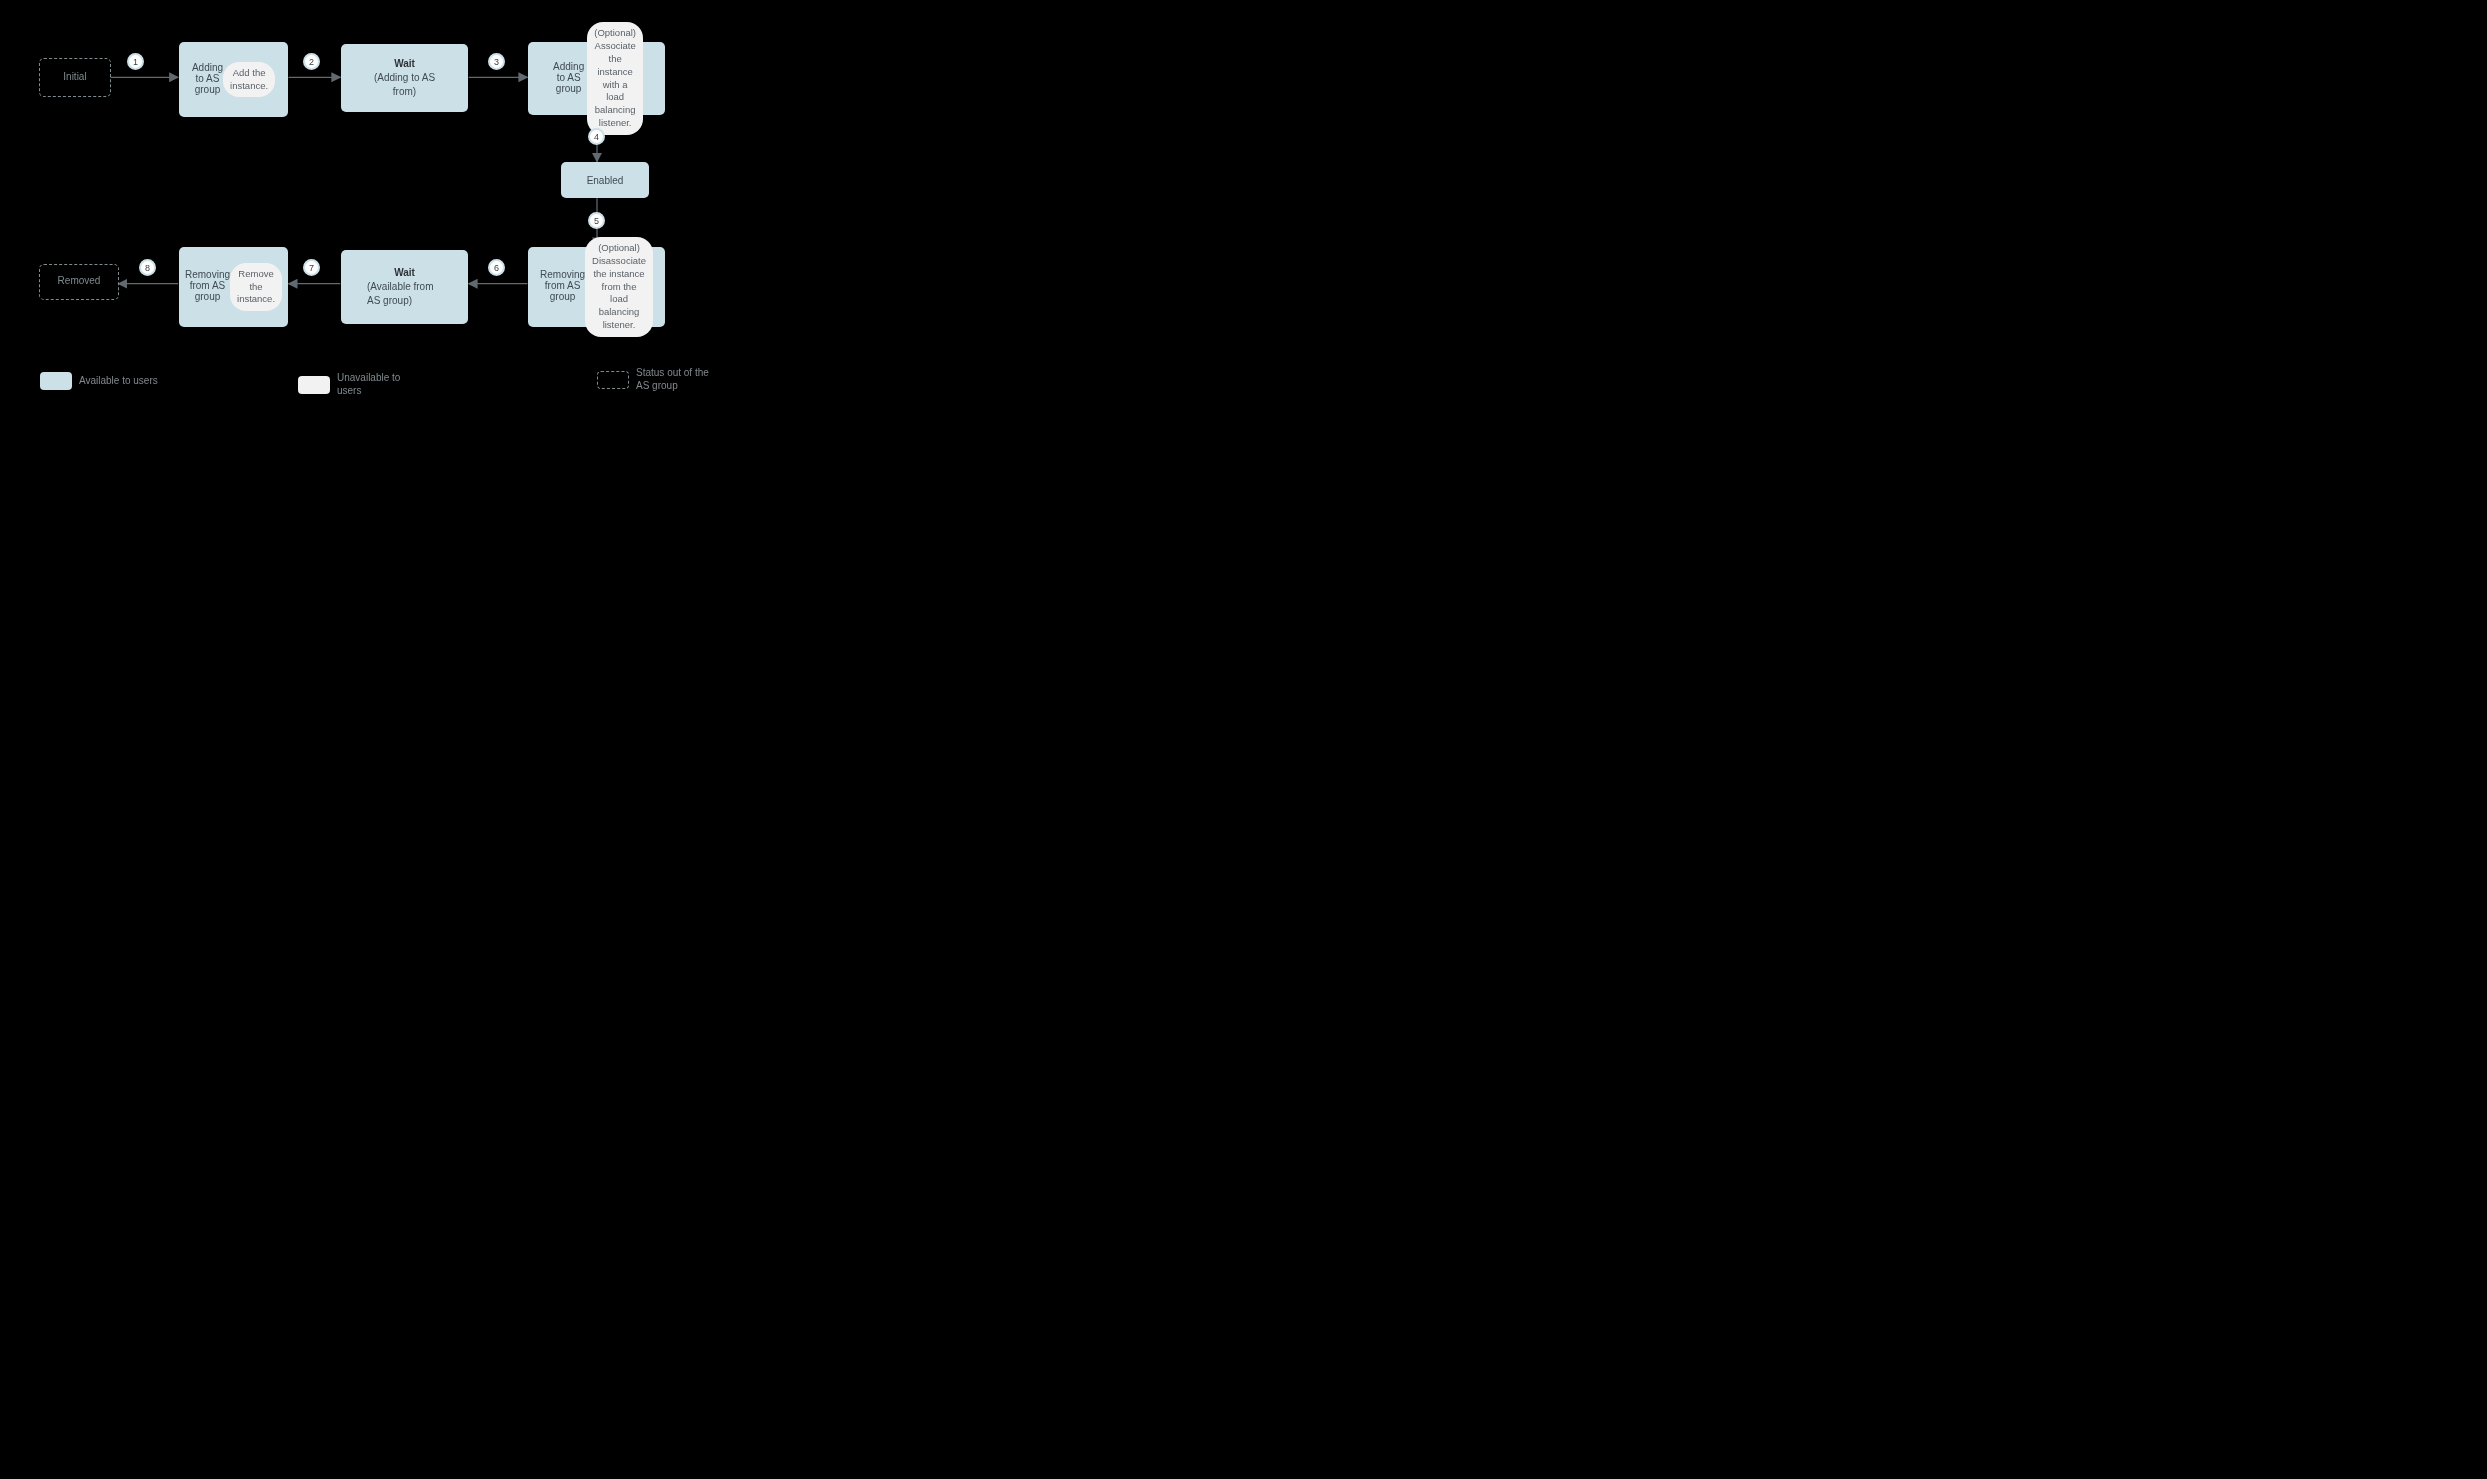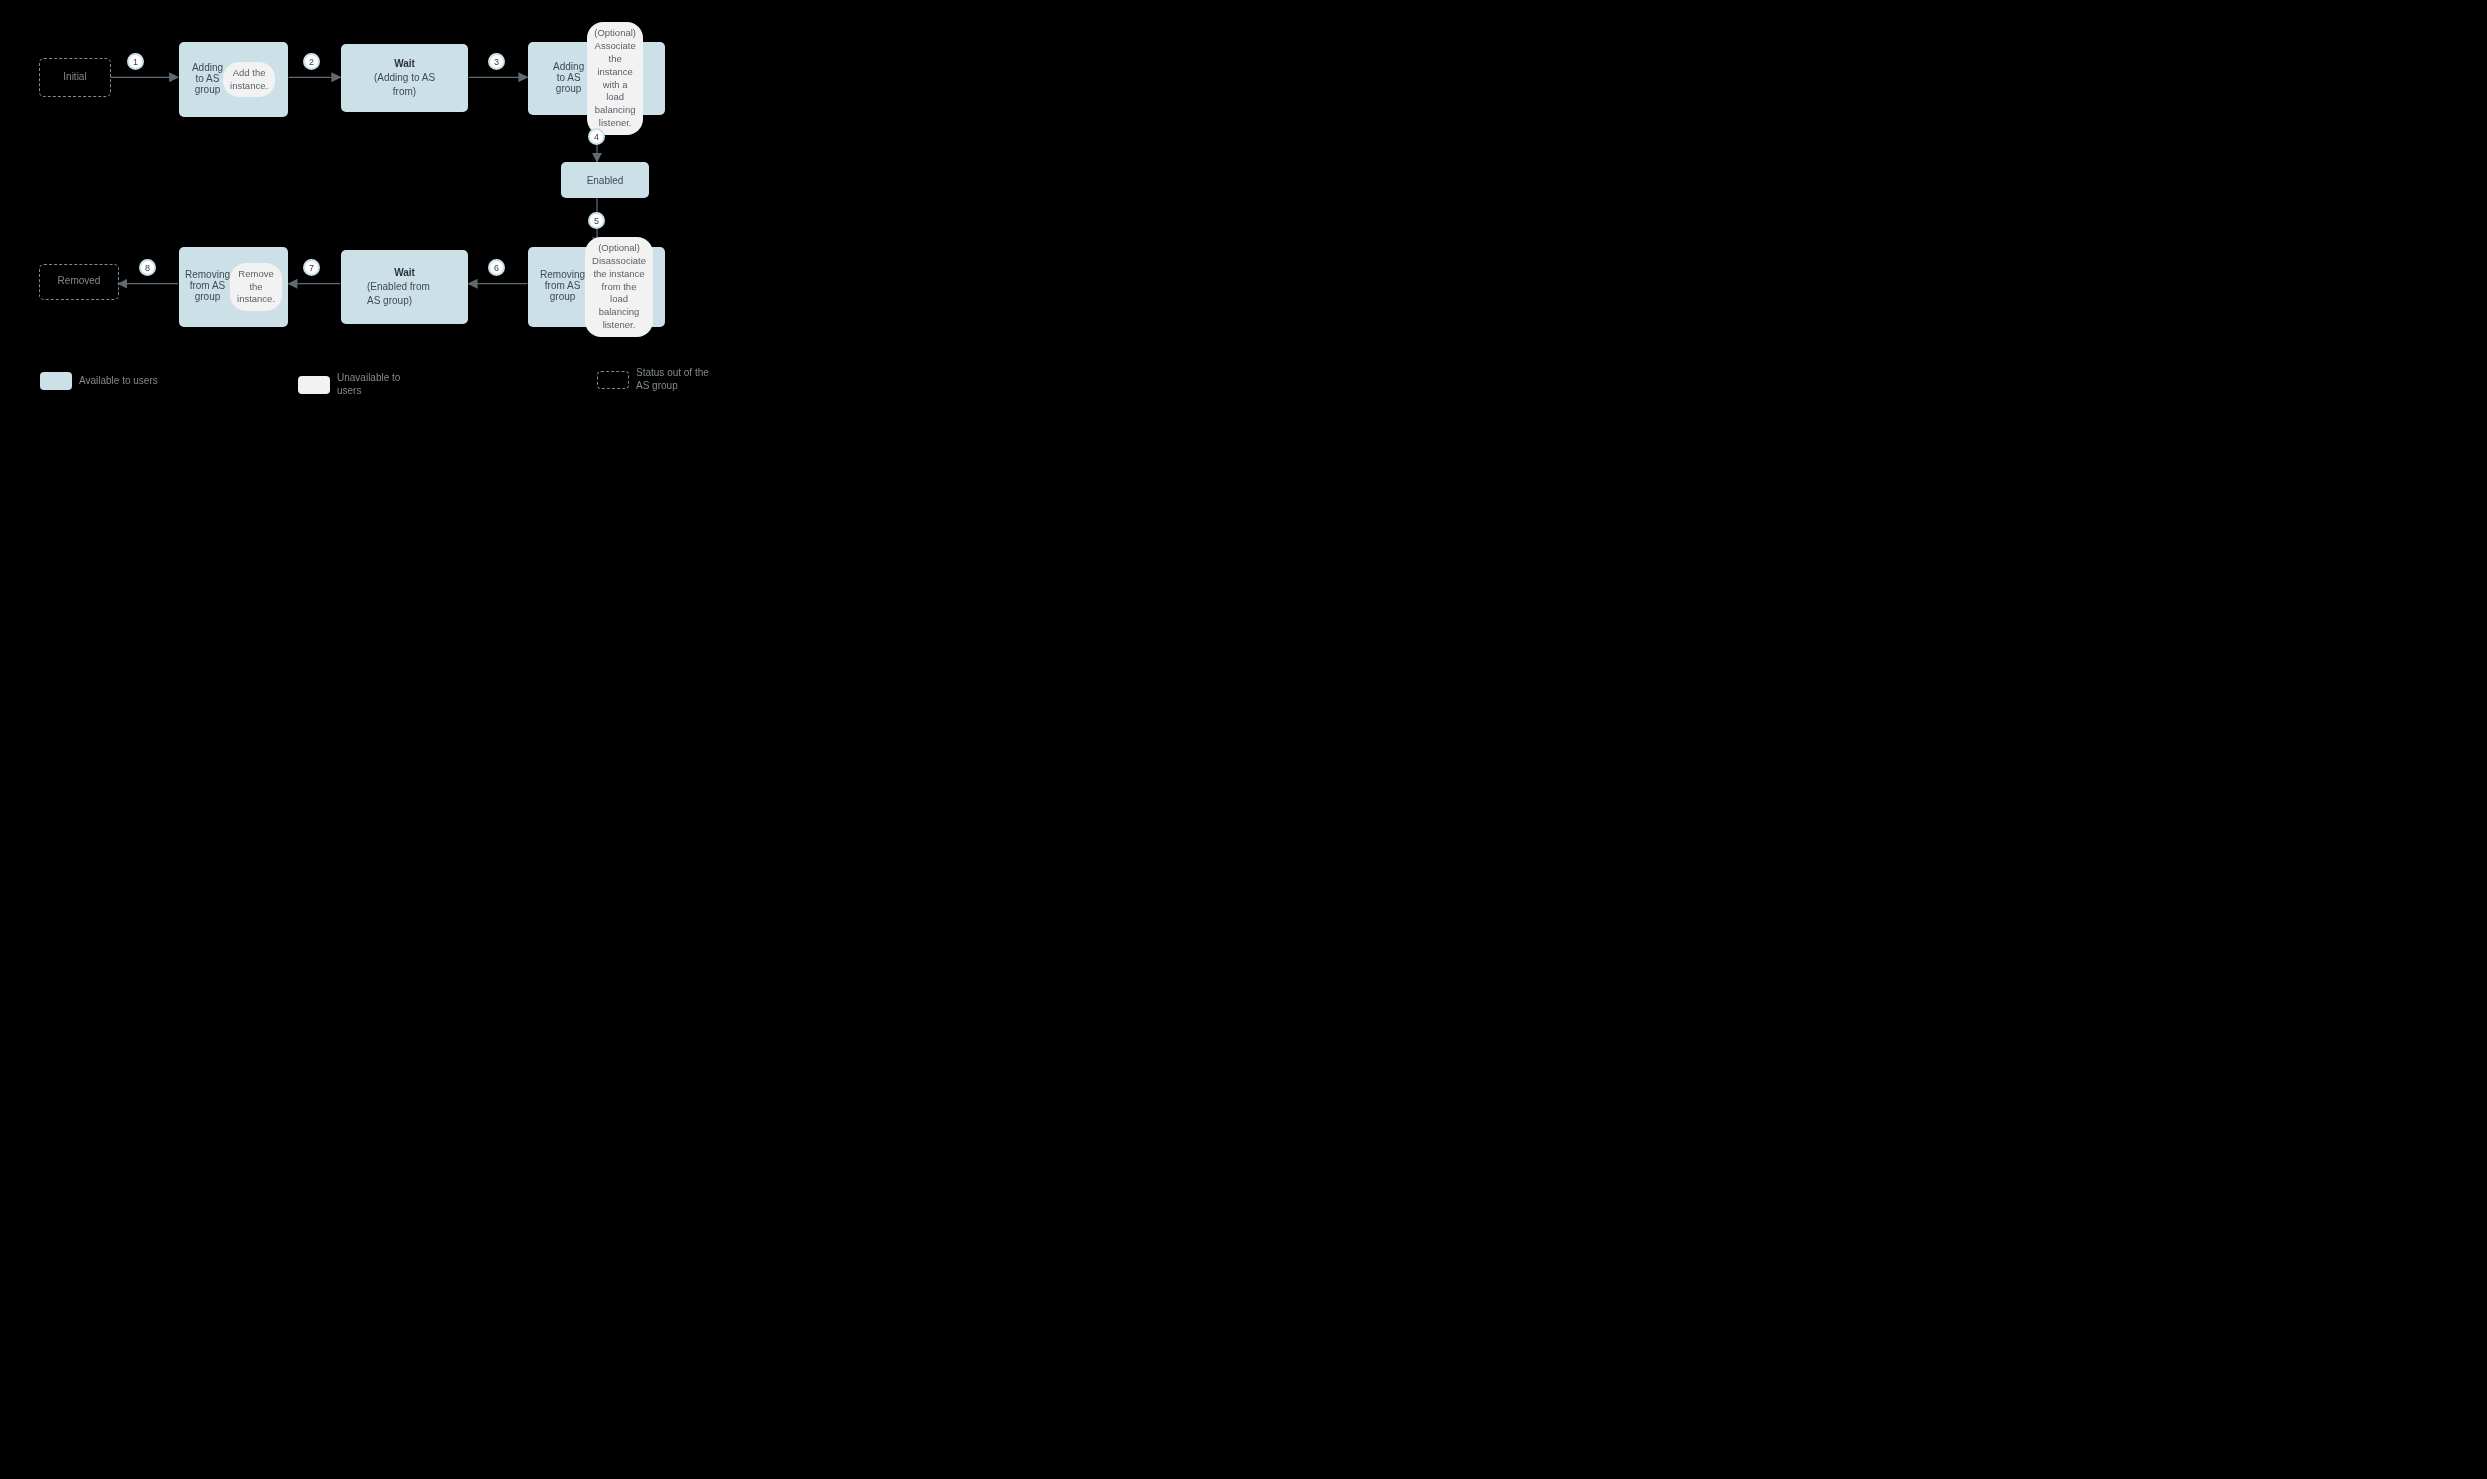--- a/index.html
+++ b/index.html
@@ -125,21 +125,21 @@
   </div>
 
   <div class="node blue" style="left:528px; top:247px; width:137px; height:80px;">
     <div class="title">Removing from AS group</div>
     <div class="sub">(Optional) Disassociate the instance from the load balancing listener.</div>
   </div>
 
   <div class="node blue" style="left:341px; top:250px; width:127px; height:74px;">
     <div class="two-line" style="text-align:left; width:100%; padding:0 4px;">
       <div class="bold" style="text-align:center">Wait</div>
-      <div>(Enabled from AS group)</div>
+      <div>(Available from AS group)</div>
     </div>
   </div>
 
   <div class="node blue" style="left:179px; top:247px; width:109px; height:80px;">
     <div class="title">Removing from AS group</div>
     <div class="sub">Remove the instance.</div>
   </div>
 
   <div class="node dashed" style="left:39px; top:264px; width:80px; height:36px;">
     <span class="title">Removed</span>

